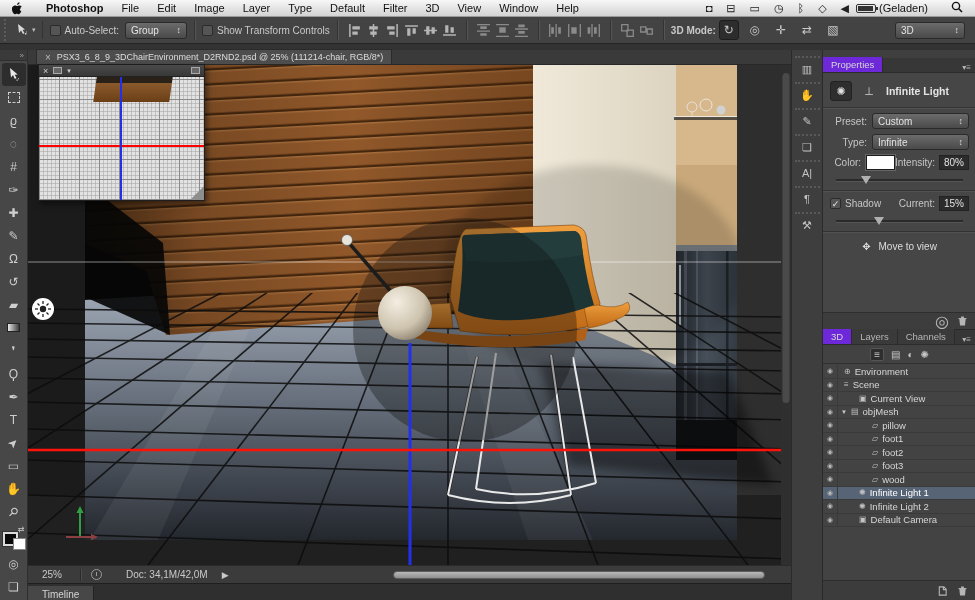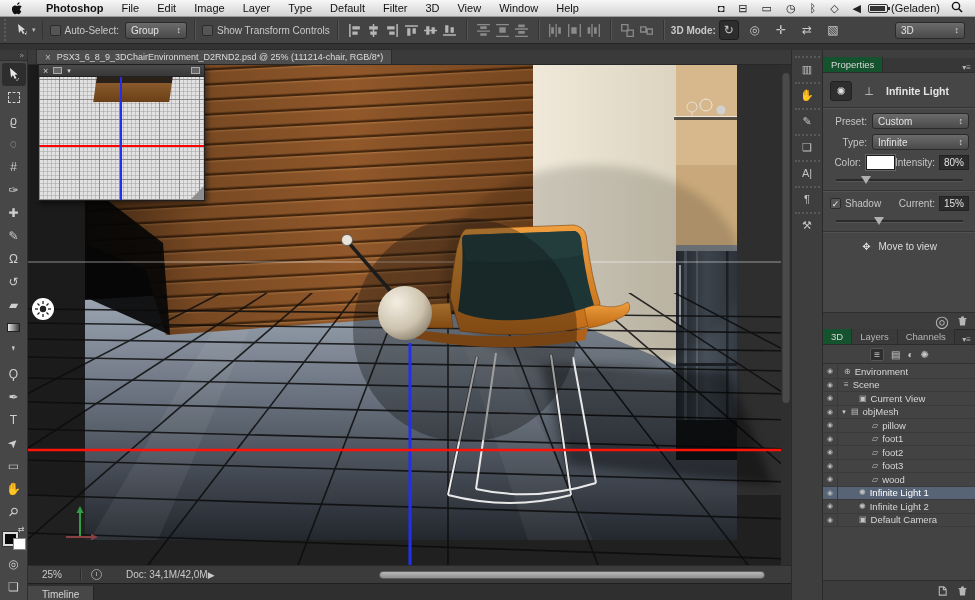--- a/index.html
+++ b/index.html
@@ -9,21 +9,21 @@
   
   #menubar{left:0;top:0;width:975px;height:17px;background:linear-gradient(#f7f7f7,#d3d3d3);border-bottom:1px solid #9a9a9a;display:flex;align-items:center;color:#111;font-size:11px}
   #menubar .apple{margin:0 14px 0 12px;display:flex;align-items:center}
   #menubar .mi{padding:0 9px;line-height:16px}
   #menubar .mi.b{font-weight:bold}
   #menubar .spacer{flex:1}
   #menubar .sic{margin:0 7px;font-size:11px;color:#222}
   #menubar .batt{display:inline-block;width:20px;height:9px;border:1px solid #333;border-radius:2px;position:relative;margin-right:3px}
   #menubar .batt i{position:absolute;left:1px;top:1px;bottom:1px;width:15px;background:#333}
   #menubar .batt:after{content:"";position:absolute;right:-3px;top:2px;width:2px;height:3px;background:#333}
-  #menubar .gl{font-size:11px;color:#111;margin-right:4px}
+  #menubar .gl{font-size:11px;color:#111;margin-right:16px}
   
   #optionsbar{left:0;top:17px;width:975px;height:27px;background:#434343;border-bottom:1px solid #232323;display:flex;align-items:center;font-size:10px;color:#c9c9c9}
   .grip{width:4px;height:22px;border-left:2px dotted #5c5c5c;margin:0 5px 0 4px}
   .toolpreset{display:flex;align-items:center;gap:3px;padding:2px 6px 2px 2px;border-right:1px solid #333;margin-right:7px}
   .chk{width:11px;height:11px;background:#555;border:1px solid #2b2b2b;border-radius:2px;display:inline-flex;align-items:center;justify-content:center;font-size:9px;color:#eee;margin-right:4px}
   .dd{display:inline-flex;align-items:center;justify-content:space-between;background:linear-gradient(#6b6b6b,#4a4a4a);border:1px solid #2a2a2a;border-radius:3px;height:17px;padding:0 5px;color:#e4e4e4}
   .dd .ar{font-size:9px;color:#ddd;margin-left:6px}
   .osep{width:1px;height:20px;background:#333;margin:0 7px;box-shadow:1px 0 0 #555}
   .ai{width:15px;height:15px;margin:0 2px;fill:#b5b5b5}
   .ai.dim{fill:#8b8b8b}
@@ -63,33 +63,33 @@
   #secview .red{position:absolute;left:0;right:0;top:68px;height:2px;background:#f00}
   #secview .blue{position:absolute;top:0;bottom:0;left:81px;width:2px;background:#2230ee}
   #secview .wood{position:absolute;left:56px;top:0;width:76px;height:25px;background:linear-gradient(#2a2118 0 6px,#8a5a2c 6px,#6b3f16);transform:skewX(-8deg)}
   #secview .fold{position:absolute;right:0;bottom:0;width:0;height:0;border-style:solid;border-width:0 0 14px 14px;border-color:transparent transparent #8e8e8e transparent}
   
   #statusbar{left:28px;top:565px;width:763px;height:18px;background:#3b3b3b;border-top:1px solid #2a2a2a;display:flex;align-items:center;font-size:10px;color:#c9c9c9}
   #statusbar .zoomf{width:48px;text-align:center}
   #statusbar .vsep{width:1px;height:12px;background:#2a2a2a;box-shadow:1px 0 0 #4c4c4c;margin:0 4px}
   #statusbar .clk{width:11px;height:11px;border-radius:50%;border:1px solid #9a9a9a;position:relative;margin:0 6px}
   #statusbar .clk:after{content:"";position:absolute;left:4px;top:2px;width:1px;height:4px;background:#9a9a9a}
-  #statusbar .doc{margin:0 0 0 18px}
+  #statusbar .doc{margin:0 14px 0 18px}
   #statusbar .play{color:#c9c9c9;font-size:9px}
   #statusbar .sbtrack{flex:1;height:12px;margin:0 4px;position:relative}
   #statusbar .sbthumb{position:absolute;left:160px;right:22px;top:2px;height:8px;border-radius:4px;background:linear-gradient(#b8b8b8,#8f8f8f);border:1px solid #5e5e5e}
   #timelinebar{left:28px;top:583px;width:763px;height:17px;background:#2f2f2f;border-top:1px solid #1f1f1f}
   #timelinetab{display:inline-flex;align-items:center;height:17px;padding:0 14px;background:#474747;border-right:1px solid #222;font-size:10px;color:#d5d5d5}
   
   #dockstrip{left:791px;top:50px;width:31px;height:550px;background:#3e3e3e;border-left:1px solid #2a2a2a;display:flex;flex-direction:column;align-items:center;padding-top:6px}
   .dock-ic{width:25px;height:24px;margin-bottom:2px;border-top:2px dotted #595959;display:flex;align-items:center;justify-content:center;color:#c3c3c3;font-size:11px}
   
   #panels{left:822px;top:50px;width:153px;height:550px;background:#3f3f3f;border-left:1px solid #2a2a2a}
   .phead{height:15px;background:#373737;border-bottom:1px solid #2c2c2c;display:flex;align-items:flex-end}
-  .ptab{height:15px;display:flex;align-items:center;padding:0 8px;font-size:9.5px;color:#d8d8d8;background:#14532d;border-right:1px solid #2c2c2c}
+  .ptab{height:15px;display:flex;align-items:center;padding:0 8px;font-size:9.5px;color:#d8d8d8;background:#6d28d9;border-right:1px solid #2c2c2c}
   .ptab.off{background:#3a3a3a;color:#b5b5b5}
   .pmenu{margin-left:auto;color:#b5b5b5;font-size:8px;padding:0 5px}
   #props{position:absolute;left:0;top:8px;width:153px;height:272px;background:#464646;border-bottom:1px solid #282828}
   #props .body{padding:5px 7px 0 7px;font-size:10px;color:#c6c6c6}
   .objrow{display:flex;align-items:center;gap:6px;margin:3px 0 6px 0}
   .icbtn{width:22px;height:20px;background:#2e2e2e;border:1px solid #222;border-radius:3px;display:flex;align-items:center;justify-content:center;color:#e0e0e0;font-size:11px}
   .icbtn.flat{background:none;border:none;color:#cfcfcf}
   .objname{font-weight:bold;color:#e4e4e4;font-size:10.5px}
   .hr{height:1px;background:#333;box-shadow:0 1px 0 #525252;margin:5px -7px}
   .frow{display:flex;align-items:center;margin:5px 0}

